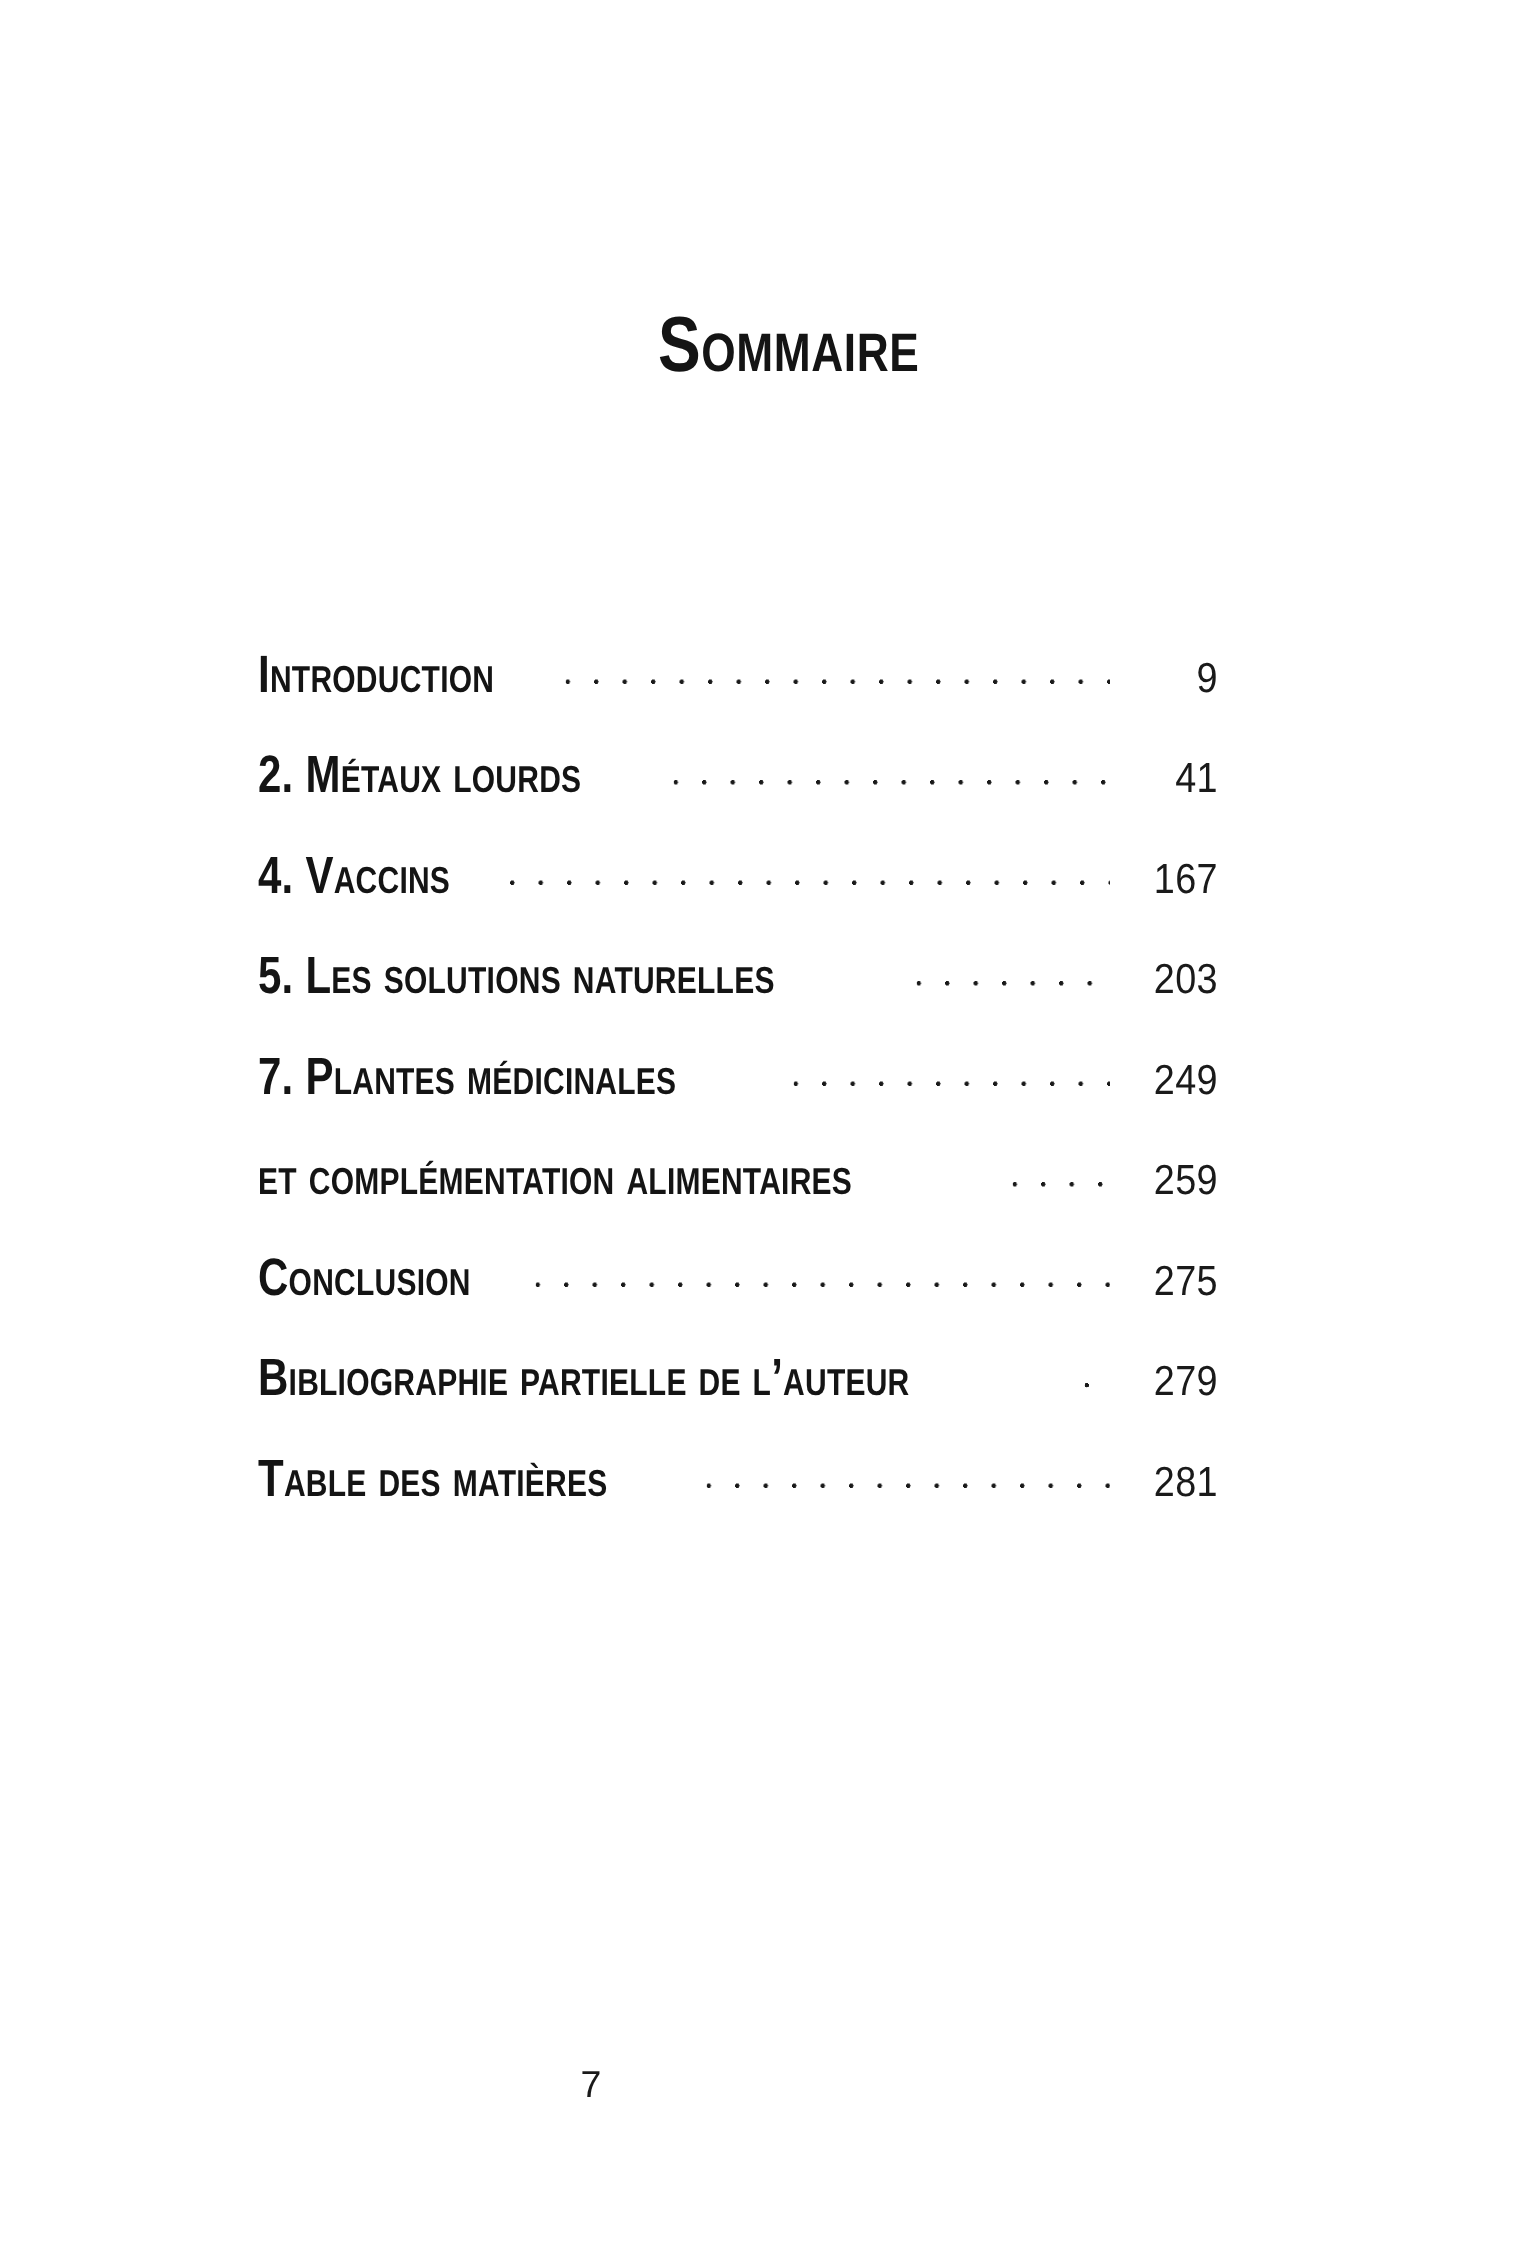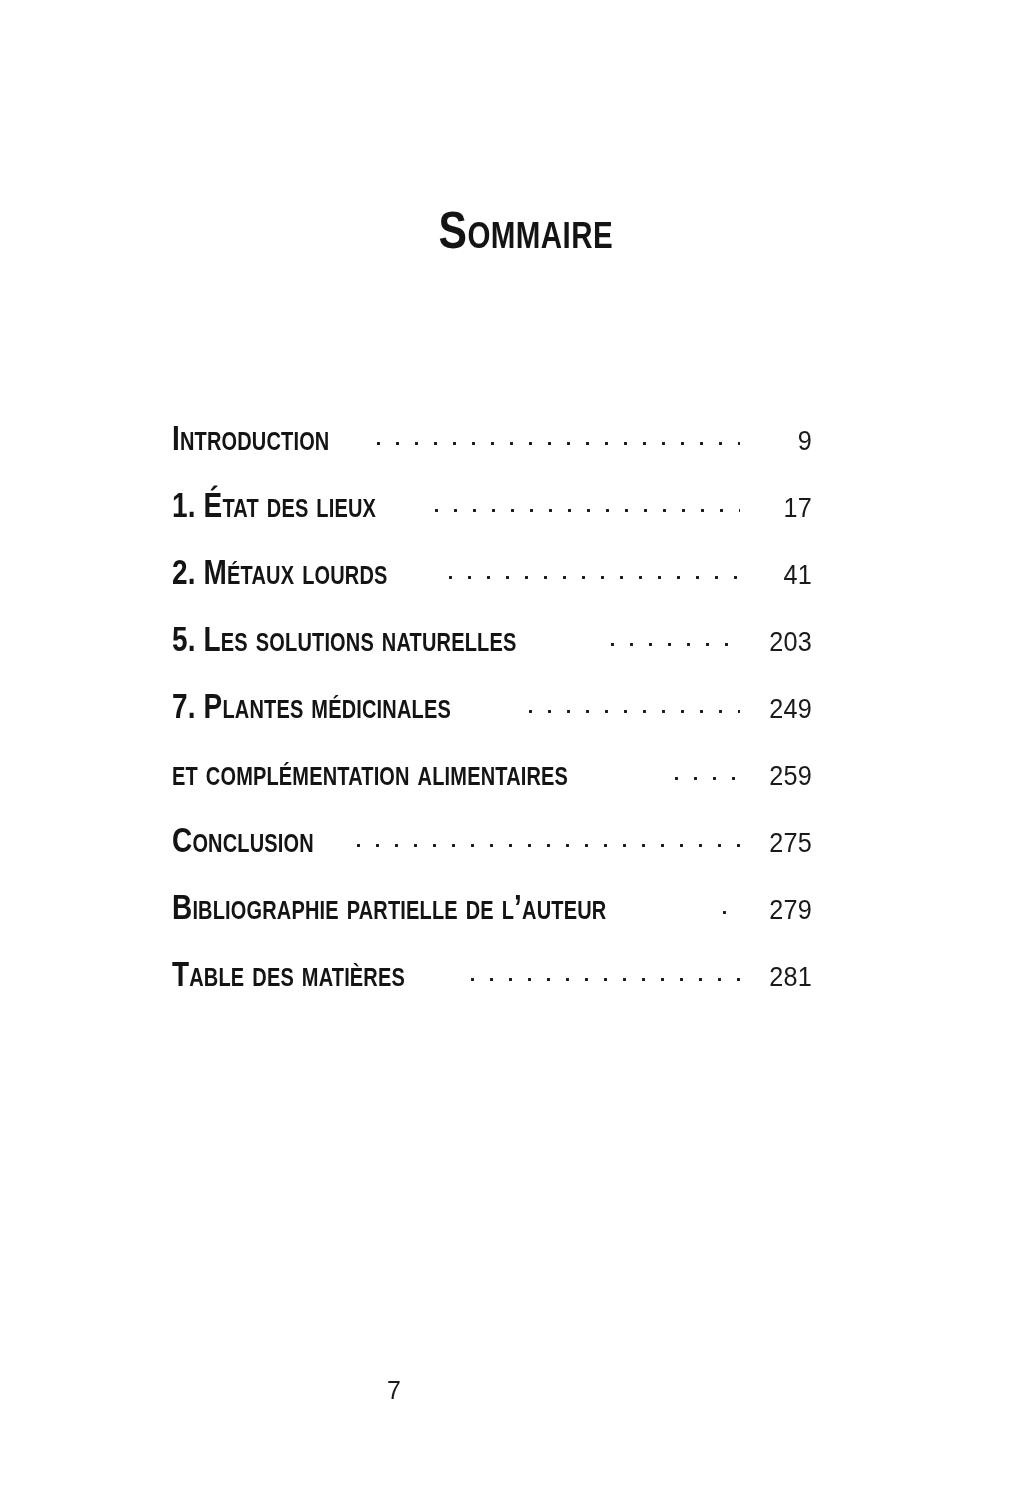--- a/index.html
+++ b/index.html
@@ -34,21 +34,21 @@
     font-variant: small-caps;
     transform: scaleX(0.82);
     transform-origin: 100% 50%;
     white-space: nowrap;
   }
 
   
   .toc-list {
     position: absolute;
     left: 172px;
-    top: 420px;
+    top: 432px;
     width: 640px;
   }
 
   .toc-row {
     display: flex;
     align-items: baseline;
     height: 67px;
     width: 100%;
     box-sizing: border-box;
   }
@@ -131,28 +131,28 @@
 
   <div class="toc-title">Sommaire</div>
 
   <div class="toc-list">
       <div class="toc-row">
         <span class="toc-label">Introduction</span>
         <span class="toc-leader"></span>
         <span class="toc-pagenum">9</span>
       </div>
       <div class="toc-row">
-        <span class="toc-label">1. État des lieux</span>
-        <span class="toc-leader"></span>
-        <span class="toc-pagenum">17</span>
-      </div>
-      <div class="toc-row">
         <span class="toc-label">2. Métaux lourds</span>
         <span class="toc-leader"></span>
         <span class="toc-pagenum">41</span>
+      </div>
+      <div class="toc-row">
+        <span class="toc-label">4. Vaccins</span>
+        <span class="toc-leader"></span>
+        <span class="toc-pagenum">167</span>
       </div>
       <div class="toc-row">
         <span class="toc-label">5. Les solutions naturelles</span>
         <span class="toc-leader"></span>
         <span class="toc-pagenum">203</span>
       </div>
       <div class="toc-row">
         <span class="toc-label">7. Plantes médicinales</span>
         <span class="toc-leader"></span>
         <span class="toc-pagenum">249</span>

